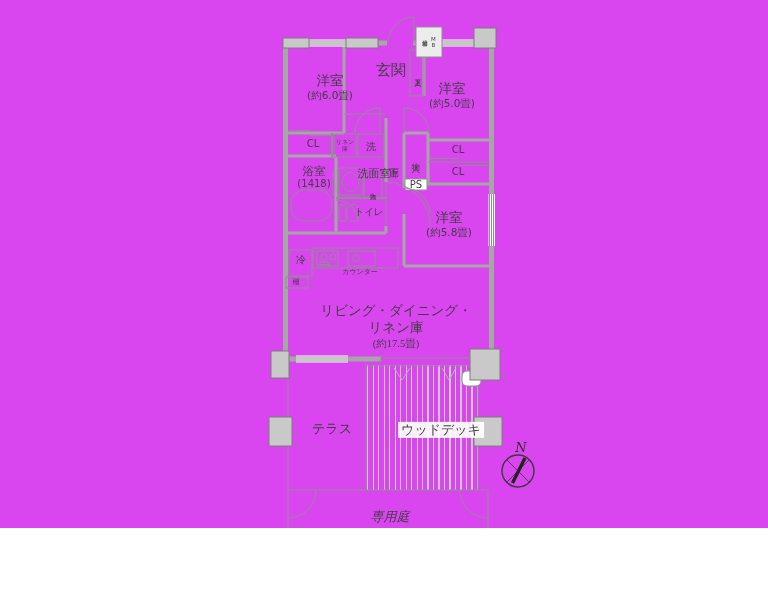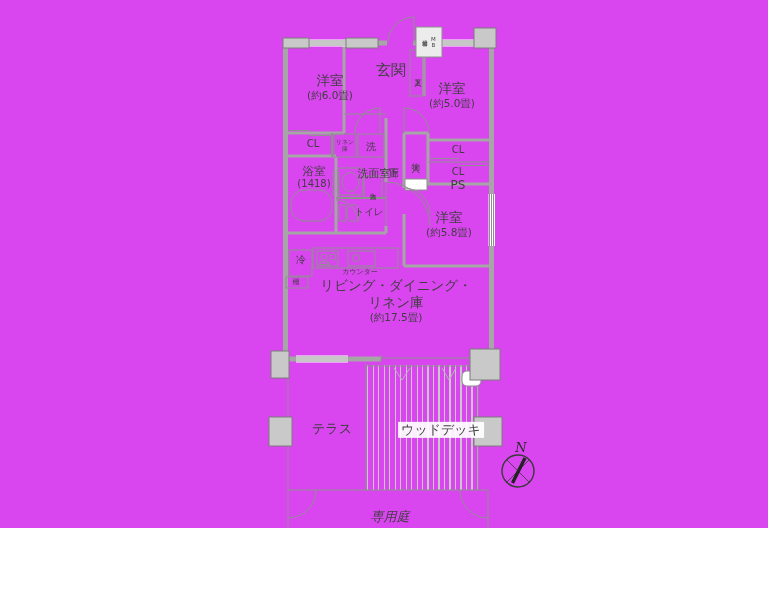--- a/index.html
+++ b/index.html
@@ -168,39 +168,39 @@
   <div class="lbl wrapbox" style="left:345px;top:146px;font-size:6px;">リネン庫</div>
 
   <div class="lbl" style="left:371px;top:147px;font-size:10px;">洗</div>
 
   <div class="lbl" style="left:357px;top:174px;font-size:11px;margin-left:17px;">洗面室</div>
 
   <div class="lbl v" style="left:393px;top:160px;font-size:10px;">廊下</div>
 
   <div class="lbl v" style="left:416px;top:157px;font-size:8.5px;">物入</div>
 
-  <div class="lbl" style="left:416px;top:184.5px;font-size:12px;margin-left:42px;">PS</div>
+  <div class="lbl" style="left:416px;top:184.5px;font-size:10px;">PS</div>
 
   <div class="lbl" style="left:458px;top:150px;font-size:10px;">CL</div>
   <div class="lbl" style="left:458px;top:172px;font-size:10px;">CL</div>
 
   <div class="lbl v" style="left:373px;top:188px;font-size:6.5px;">物入</div>
 
   <div class="lbl" style="left:369px;top:212px;font-size:9.5px;">トイレ</div>
 
   <div class="lbl" style="left:449px;top:224px;">
     <div class="rname">洋室</div>
     <div class="rsize">(約5.8畳)</div>
   </div>
 
   <div class="lbl" style="left:301px;top:260px;font-size:10px;">冷</div>
   <div class="lbl" style="left:296px;top:282px;font-size:7px;">棚</div>
   <div class="lbl" style="left:360px;top:272px;font-size:7px;">カウンター</div>
 
-  <div class="lbl" style="left:396px;top:300px;">
+  <div class="lbl" style="left:396px;top:326px;font-family:Liberation Serif, serif;">
     <div class="rname">リビング・ダイニング・</div>
     <div class="rname">リネン庫</div>
     <div class="rsize">(約17.5畳)</div>
   </div>
 
   <div class="lbl" style="left:332px;top:429px;font-size:13px;">テラス</div>
 
   <div class="lbl halo" style="left:428px;top:430px;font-size:13px;">ウッドデッキ</div>
 
   <div class="lbl" style="left:390px;top:517px;font-size:13px;font-style:italic;">専用庭</div>

